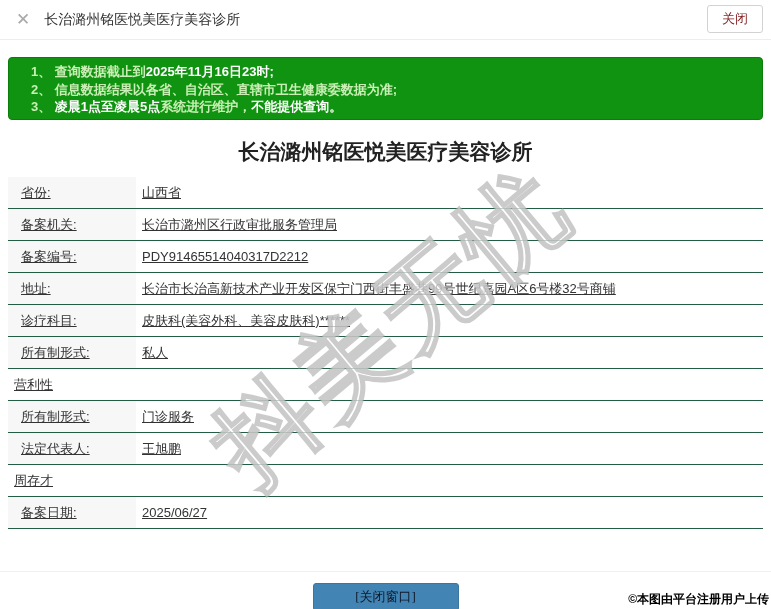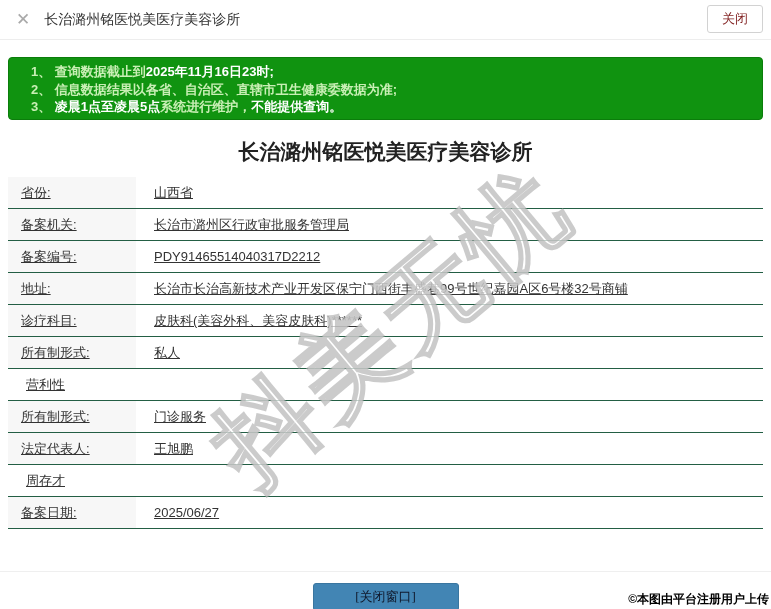--- a/index.html
+++ b/index.html
@@ -76,21 +76,21 @@
     text-decoration:underline;
   }
   .cell{display:flex;align-items:center;font-size:13px;color:#333;}
   .cell.label{
     width:128px;flex:0 0 128px;
     background:#f7f7f7;
     padding-left:13px;
   }
   .cell.value{
     flex:1;padding-left:6px;
-    white-space:nowrap;overflow:hidden;margin-left:12px;
+    white-space:nowrap;overflow:hidden;
   }
   
   .watermark{
     position:absolute;left:393px;top:328px;
     transform:translate(-50%,-50%) rotate(-40deg);
     font-size:100px;font-weight:700;letter-spacing:6px;
     color:rgba(255,255,255,0.72);
     -webkit-text-stroke:2px rgba(168,168,168,0.6);
     text-stroke:2px rgba(168,168,168,0.6);
     white-space:nowrap;

